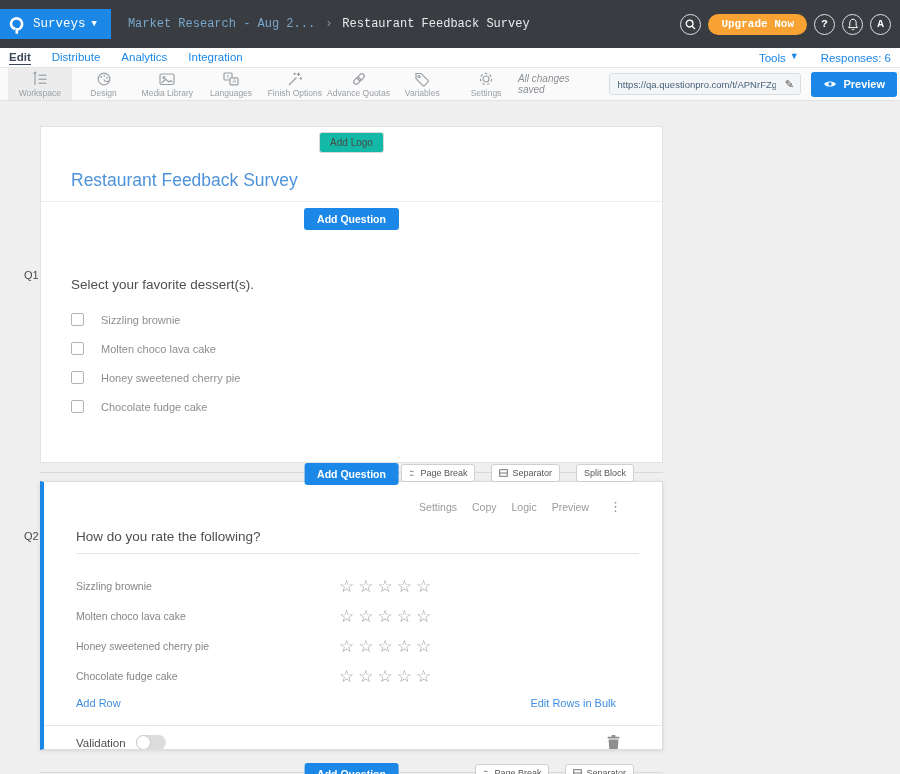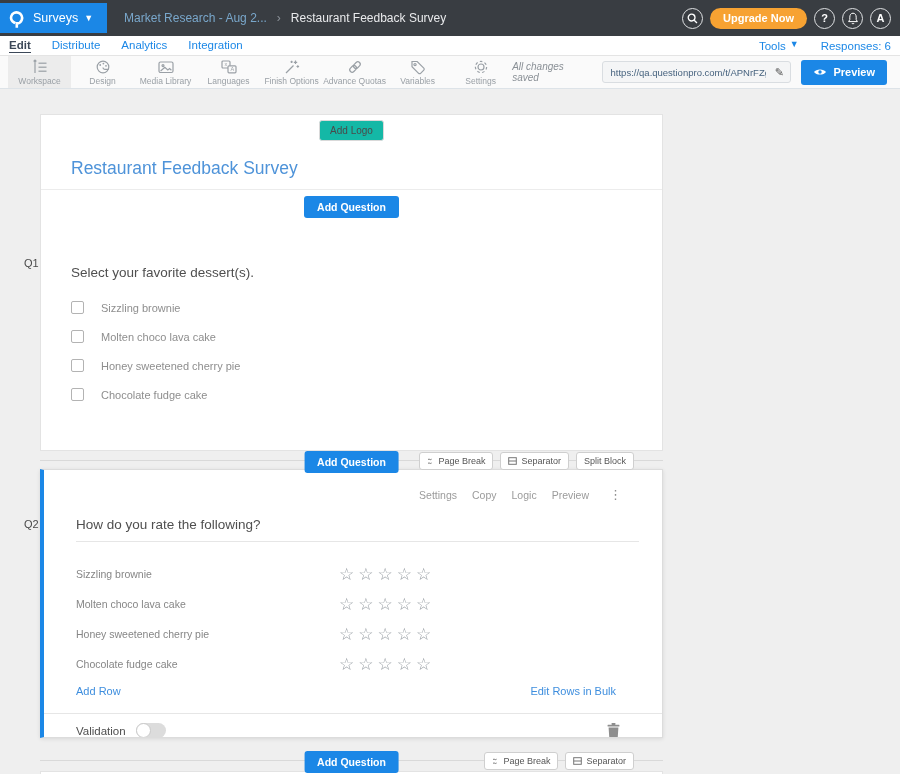--- a/index.html
+++ b/index.html
@@ -1,20 +1,20 @@
 <!DOCTYPE html>
 <html><head>
 <meta charset="utf-8">
 <style>
   * { box-sizing: border-box; margin: 0; padding: 0; }
   html,body { width:900px; height:774px; overflow:hidden;
     font-family:"Liberation Sans","DejaVu Sans",sans-serif; background:#efefef; }
 
   
-  .topbar { height:36px; background:#393d42; display:flex; align-items:center; color:#fff; }
+  .topbar { height:48px; background:#393d42; display:flex; align-items:center; color:#fff;font-family:Liberation Mono, monospace; }
   .logo-area { background:#1b87e6; height:30px; display:flex; align-items:center;
     padding:0 14px 0 9px; gap:9px; cursor:pointer; }
   .product-label { font-size:12.5px; color:#fff; display:flex; align-items:center; gap:6px; }
   .caret { font-size:9px; line-height:1; }
   .breadcrumb { display:flex; align-items:flex-start; gap:10px; margin-left:17px; font-size:12px; }
   .bc-folder { color:#79a7cb; cursor:pointer; }
   .bc-sep { color:#8a9097; font-size:12px; }
   .bc-current { color:#e9eaec; }
   .topbar-right { margin-left:auto; display:flex; align-items:center; gap:7px; padding-right:9px; }
   .circle-btn { width:21px; height:21px; border:1px solid #dfe1e3; border-radius:50%;
@@ -36,21 +36,21 @@
   .responses-link { cursor:pointer; }
 
   
   .toolbar { height:33px; background:#fafafa; border-bottom:1px solid #dde3e8;
     display:flex; align-items:stretch; padding-left:8px; }
   .tool-item { width:64px; display:flex; flex-direction:column; align-items:center;
     justify-content:center; gap:1px; color:#9aa0a6; cursor:pointer; }
   .tool-item.active { background:#ececec; }
   .tool-label { font-size:8.5px; white-space:nowrap; }
   .ticon { stroke:#9aa0a6; fill:none; stroke-width:1.2; }
-  .toolbar-right { margin-left:auto; display:flex; align-items:center; gap:10px; padding-right:13px; }
+  .toolbar-right { margin-left:auto; display:flex; align-items:center; gap:10px; padding-right:3px; }
   .saved-status { font-style:italic; color:#8a9096; font-size:10px; }
   .url-box { display:flex; align-items:center; background:#f4f5f6; border:1px solid #d9dde1;
     border-radius:3px; height:22px; width:194px; }
   .url-input { flex:1; min-width:0; border:none; background:transparent; padding:0 2px 0 8px;
     font-size:9.5px; color:#47637f; font-family:inherit; outline:none; }
   .url-edit { width:22px; text-align:center; color:#555; font-size:11px; cursor:pointer; }
   .preview-btn { background:#1b87e6; border:none; border-radius:3px; height:25px;
     display:flex; align-items:center; gap:6px; padding:0 12px; color:#fff;
     font-size:11px; font-weight:bold; font-family:inherit; cursor:pointer; }
 
@@ -75,21 +75,21 @@
   .option-row { display:flex; align-items:center; gap:17px; margin-top:16px; }
   .option-row.first { margin-top:20px; }
   .checkbox { width:13px; height:13px; border:1px solid #b3b3b3; border-radius:2px;
     background:#fff; cursor:pointer; flex:none; }
   .option-label { font-size:11px; color:#8e8e8e; cursor:text; }
 
   
   .insert-row { position:relative; width:623px; height:18px; }
   .insert-line { position:absolute; left:0; right:0; top:9px; border-top:1px solid #d9d9d9; }
   .insert-center { position:absolute; left:50%; transform:translateX(-50%); top:0; }
-  .insert-right { position:absolute; right:29px; top:1px; display:flex; gap:7px; }
+  .insert-right { position:absolute; right:29px; top:1px; display:flex; gap:16px; }
   .mini-btn { background:#fff; border:1px solid #cfcfcf; border-radius:3px; font-size:9px;
     color:#555; padding:3px 7px; display:flex; align-items:center; gap:4px;
     font-family:inherit; cursor:pointer; white-space:nowrap; }
   .mini-icon { stroke:#777; fill:none; stroke-width:1; flex:none; }
 
   
   .card-q2 { height:269px; border:1px solid #dcdcdc; border-left:4px solid #1b87e6;
     box-shadow:0 1px 4px rgba(0,0,0,0.10); overflow:hidden; }
   .q2-menu { display:flex; justify-content:flex-end; align-items:center; gap:15px;
     padding:17px 40px 0 0; color:#9b9b9b; font-size:10.5px; }

